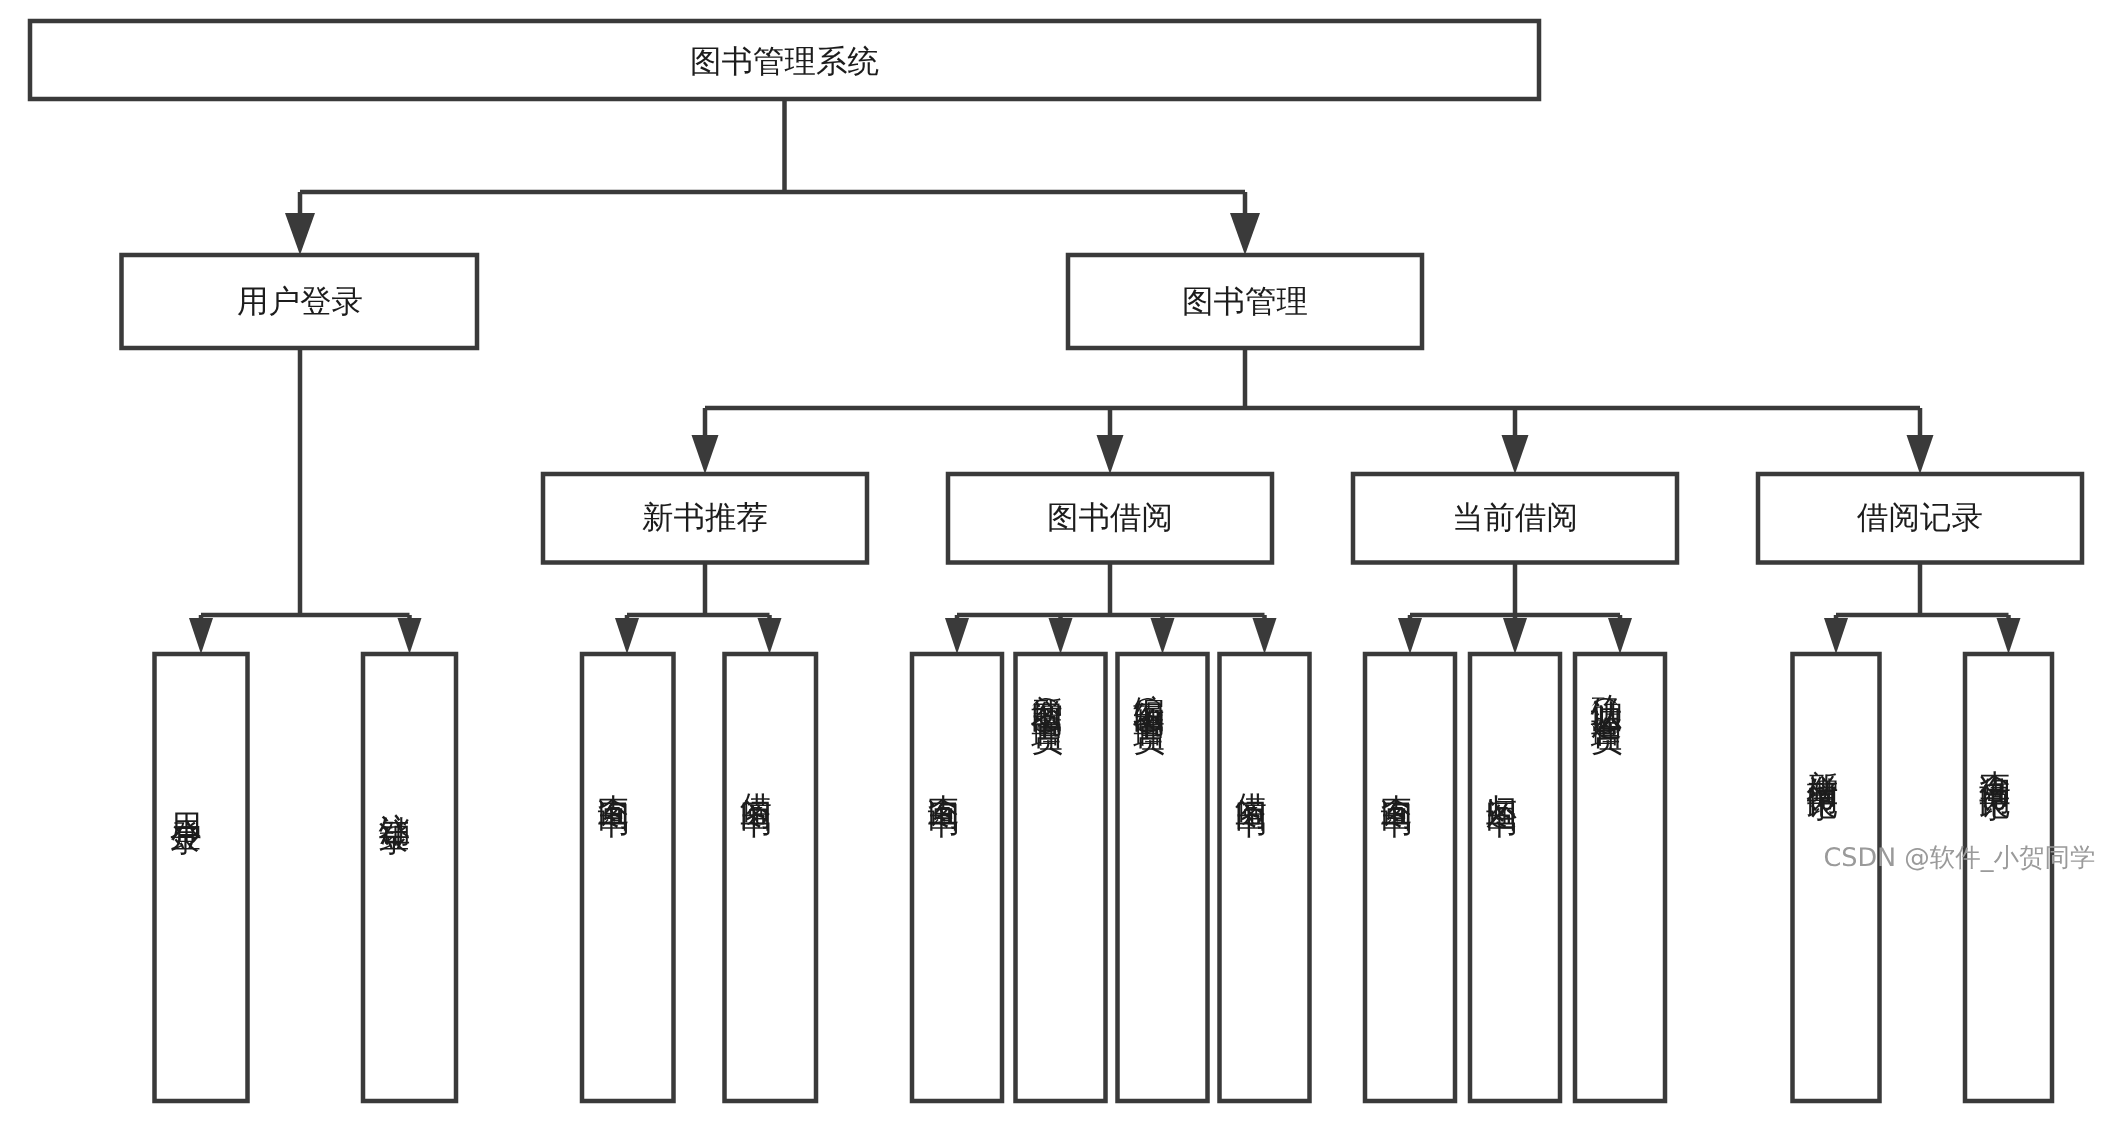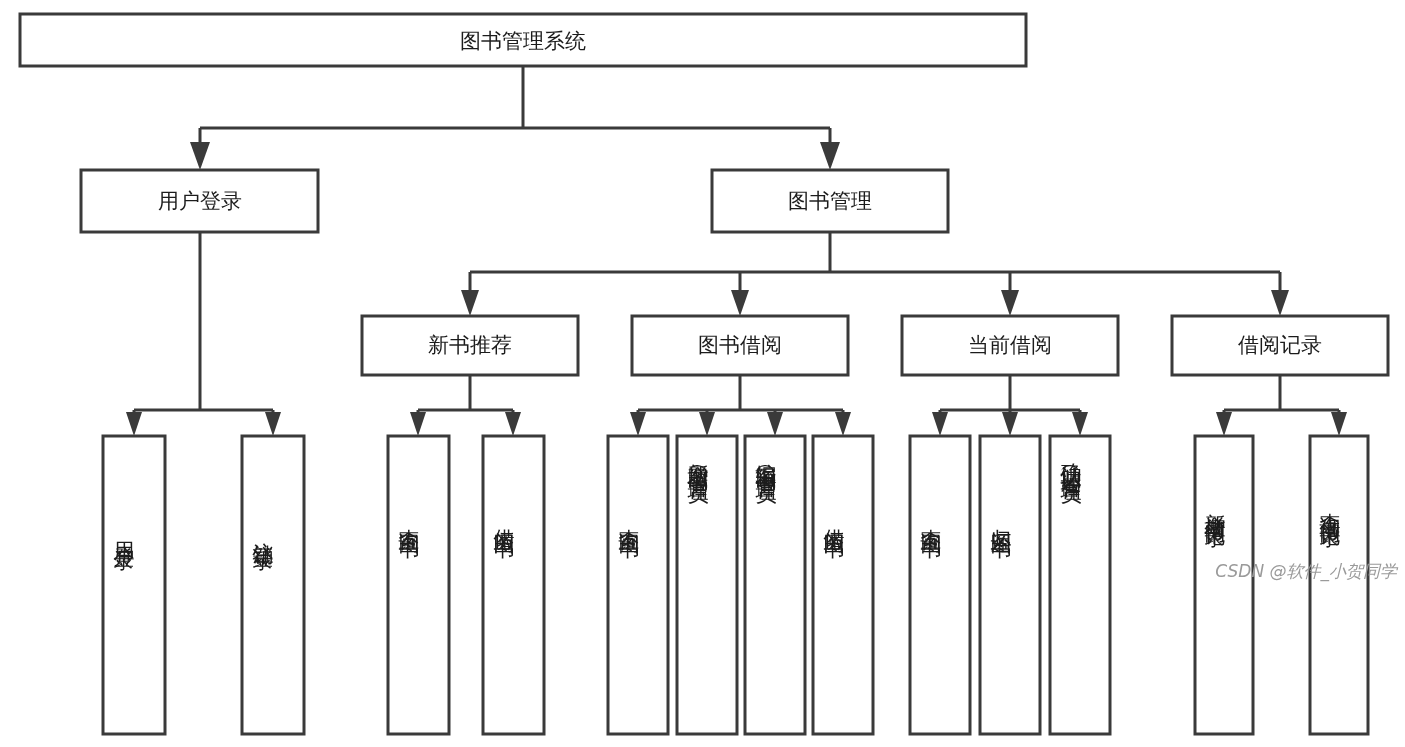--- a/index.html
+++ b/index.html
@@ -62,21 +62,20 @@
     pointer-events: none;
   }
   .watermark {
     position: absolute;
     right: 8px;
     bottom: 6px;
     font-family: "DejaVu Sans", "Liberation Sans", sans-serif;
     font-size: 17px;
     color: #9a9a9a;
     white-space: nowrap;
-    font-style: italic;
   }
 </style>
 </head>
 <body>
 
 <div id="diagram-root">
 
   <svg id="tree-svg" viewBox="0 0 1405 747">
 
     <g>

